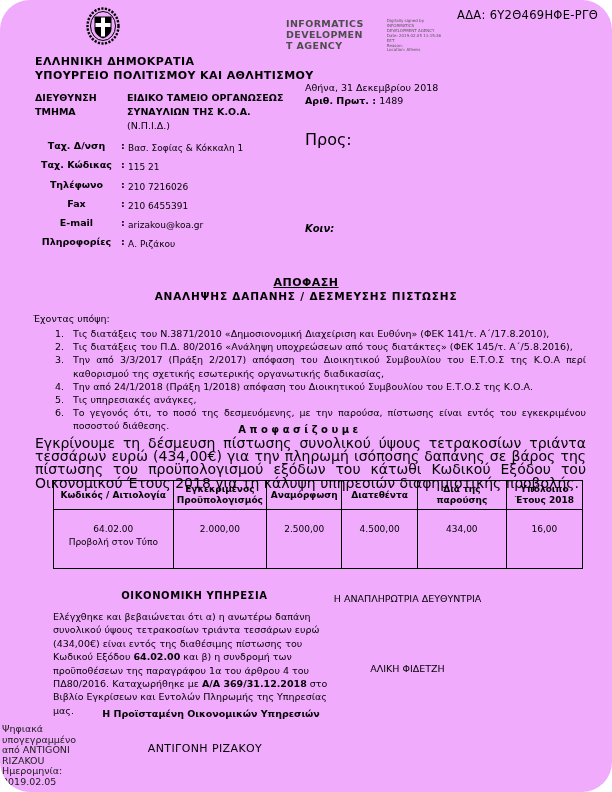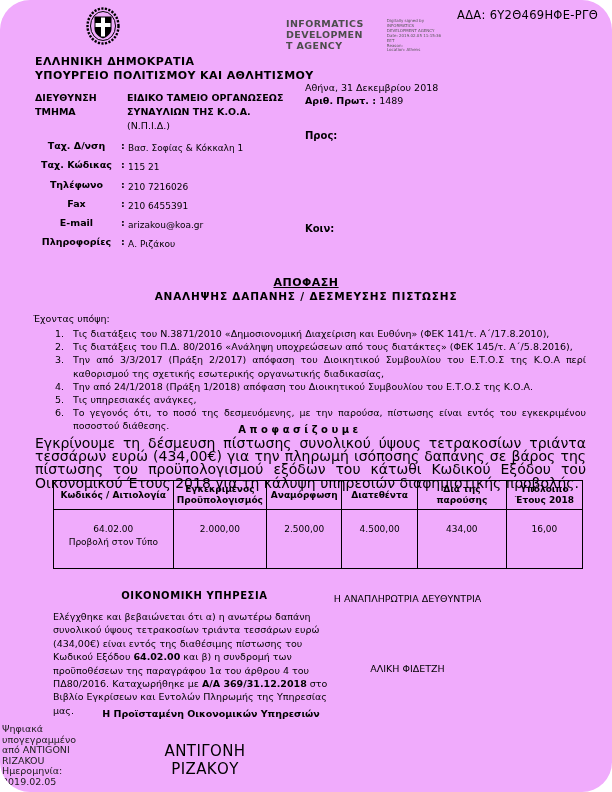--- a/index.html
+++ b/index.html
@@ -17,22 +17,22 @@
   .ada-line { top:8px; right:14px; font-size:11.5px; letter-spacing:0.3px; }
   .stamp { left:286px; top:18px; display:flex; gap:23px; }
   .stamp-agency { font-size:9.5px; font-weight:bold; color:#4d4d4d; line-height:11px; letter-spacing:0.4px; }
   .stamp-details { font-size:4px; color:#555; line-height:4.9px; width:78px; padding-top:1px; }
   .republic { left:35px; top:55px; font-size:11px; font-weight:bold; letter-spacing:0.4px; }
   .ministry { left:35px; top:69px; font-size:11px; font-weight:bold; letter-spacing:0.4px; }
 
   
   .city-date { left:305px; top:82px; font-size:9.5px; }
   .protocol  { left:305px; top:95px; font-size:9.5px; }
-  .pros-label { left:305px; top:130px; font-size:10px; font-weight:bold; }
-  .koin-label { left:305px; top:223px; font-size:10px; font-weight:bold; }
+  .pros-label { left:305px; top:130px; font-size:16px; font-weight:normal; }
+  .koin-label { left:305px; top:223px; font-size:10px; font-weight:bold;font-style:italic; }
 
   
   .contact { left:35px; top:91px; width:268px; font-size:9.5px; }
   .c-head { display:flex; margin-bottom:7px;gap:6px; }
   .c-head-labels { width:88px; font-weight:bold; line-height:14px; }
   .c-head-value { width:180px; font-weight:bold; line-height:14px; }
   .c-head-value .note { font-weight:normal; }
   .c-row { display:flex; height:19.3px;text-align:center; }
   .c-row .lbl { width:83px; font-weight:bold; }
   .c-row .colon { width:10px; font-weight:bold; }
@@ -57,21 +57,21 @@
   .budget-table th, .budget-table td { border:1.6px solid #000; }
   .budget-table th { font-size:9px; line-height:11px; font-weight:bold; text-align:center; padding:3px 1px; }
   .budget-table td { font-size:9px; line-height:13px; text-align:center; vertical-align:top; padding-top:13px; height:44px; }
 
   
   .fin-left-title { left:53px; top:590px; width:283px; font-size:10px; font-weight:bold; letter-spacing:0.6px; }
   .fin-right-title { left:325px; top:593px; width:165px; font-size:9.5px; }
   .verification { left:53px; top:610px; width:286px; font-size:9.5px; line-height:13.4px; }
   .fidetzi { left:325px; top:663px; width:165px; font-size:9.5px; }
   .head-title { left:100px; top:708px; width:222px; font-size:9.5px; font-weight:bold; }
-  .head-name { left:130px; top:742px; width:150px; font-size:15px; letter-spacing:0.4px; }
+  .head-name { left:130px; top:742px; width:150px; font-size:11px; letter-spacing:0.4px; }
 
   
   .digital-sig { left:2px; top:724px; font-size:9.5px; line-height:10.6px; color:#1a1a1a; }
 </style>
 </head>
 <body>
 
 <div class="page">
 
   <svg class="abs logo" width="40" height="44" viewBox="0 0 40 44">

